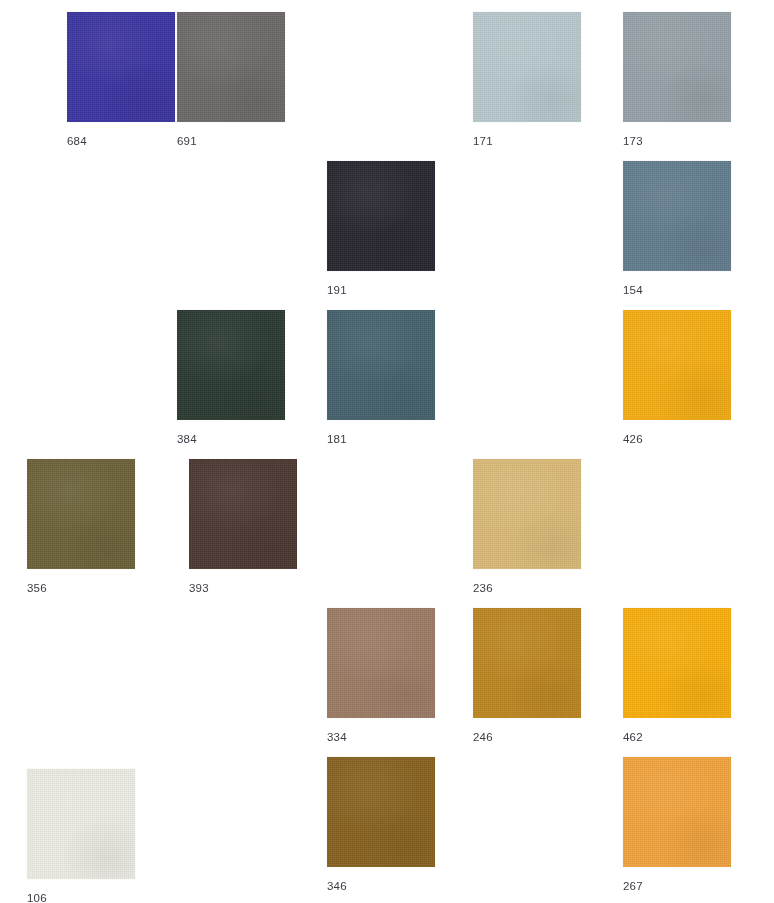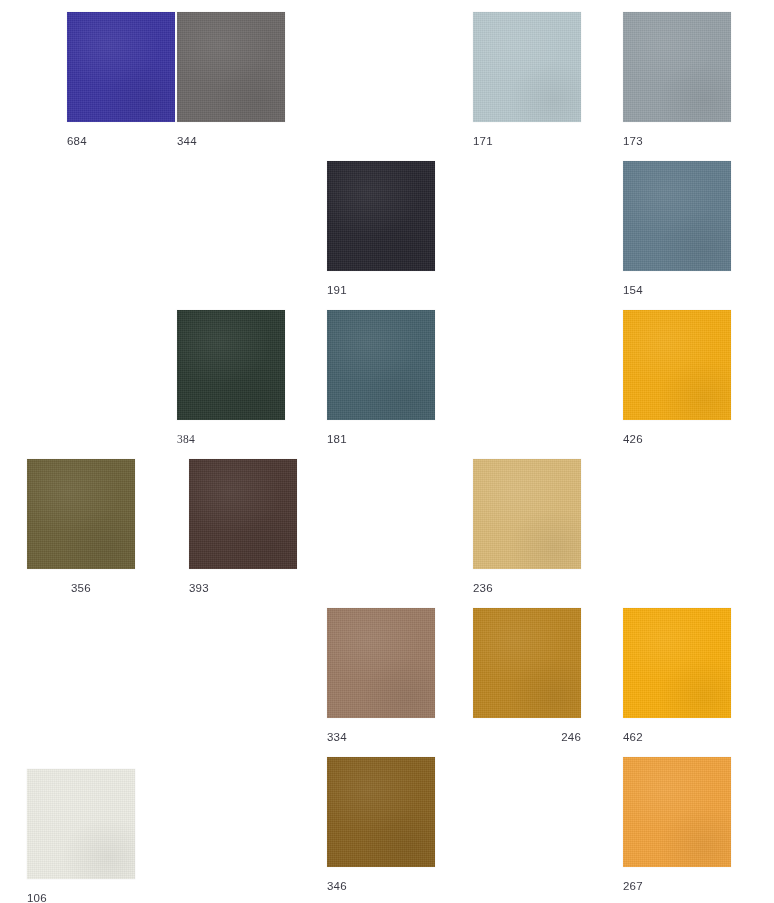--- a/index.html
+++ b/index.html
@@ -72,67 +72,67 @@
 </head>
 <body>
 
 <div id="swatch-grid" style="background: rgb(255, 255, 255);">
     <div class="swatch-cell" style="left: 27px; top: 12px; padding-left: 40px;">
       <div class="swatch-chip" style="width: 108px; height: 110px; background-color: rgb(58, 51, 160);"></div>
       <div class="swatch-label" style="color: rgb(59, 59, 70);">684</div>
     </div>
     <div class="swatch-cell" style="left: 177px; top: 12px;">
       <div class="swatch-chip" style="width: 108px; height: 110px; background-color: rgb(107, 103, 102);"></div>
-      <div class="swatch-label" style="color: rgb(59, 59, 70);">344</div>
+      <div class="swatch-label" style="color: rgb(59, 59, 70);">691</div>
     </div>
     <div class="swatch-cell" style="left: 473px; top: 12px;">
       <div class="swatch-chip" style="width: 108px; height: 110px; background-color: rgb(182, 199, 204);"></div>
       <div class="swatch-label" style="color: rgb(59, 59, 70);">171</div>
     </div>
     <div class="swatch-cell" style="left: 623px; top: 12px;">
       <div class="swatch-chip" style="width: 108px; height: 110px; background-color: rgb(149, 160, 166);"></div>
       <div class="swatch-label" style="color: rgb(59, 59, 70);">173</div>
     </div>
     <div class="swatch-cell" style="left: 327px; top: 161px;">
       <div class="swatch-chip" style="width: 108px; height: 110px; background-color: rgb(38, 37, 46);"></div>
       <div class="swatch-label" style="color: rgb(59, 59, 70);">191</div>
     </div>
     <div class="swatch-cell" style="left: 623px; top: 161px;">
       <div class="swatch-chip" style="width: 108px; height: 110px; background-color: rgb(97, 124, 140);"></div>
       <div class="swatch-label" style="color: rgb(59, 59, 70);">154</div>
     </div>
     <div class="swatch-cell" style="left: 177px; top: 310px;">
       <div class="swatch-chip" style="width: 108px; height: 110px; background-color: rgb(41, 56, 47);"></div>
-      <div class="swatch-label" style="color: rgb(59, 59, 70); font-family: Liberation Serif, serif;">384</div>
+      <div class="swatch-label" style="color: rgb(59, 59, 70);">384</div>
     </div>
     <div class="swatch-cell" style="left: 327px; top: 310px;">
       <div class="swatch-chip" style="width: 108px; height: 110px; background-color: rgb(68, 96, 107);"></div>
       <div class="swatch-label" style="color: rgb(59, 59, 70);">181</div>
     </div>
     <div class="swatch-cell" style="left: 623px; top: 310px;">
       <div class="swatch-chip" style="width: 108px; height: 110px; background-color: rgb(243, 171, 17);"></div>
       <div class="swatch-label" style="color: rgb(59, 59, 70);">426</div>
     </div>
     <div class="swatch-cell" style="left: 27px; top: 459px;">
       <div class="swatch-chip" style="width: 108px; height: 110px; background-color: rgb(107, 96, 56);"></div>
-      <div class="swatch-label" style="color: rgb(59, 59, 70); margin-left: 44px;">356</div>
+      <div class="swatch-label" style="color: rgb(59, 59, 70);">356</div>
     </div>
     <div class="swatch-cell" style="left: 177px; top: 459px; margin-left: 12px;">
       <div class="swatch-chip" style="width: 108px; height: 110px; background-color: rgb(74, 54, 48);"></div>
       <div class="swatch-label" style="color: rgb(59, 59, 70);">393</div>
     </div>
     <div class="swatch-cell" style="left: 473px; top: 459px;">
       <div class="swatch-chip" style="width: 108px; height: 110px; background-color: rgb(217, 185, 119);"></div>
       <div class="swatch-label" style="color: rgb(59, 59, 70);">236</div>
     </div>
     <div class="swatch-cell" style="left: 327px; top: 608px;">
       <div class="swatch-chip" style="width: 108px; height: 110px; background-color: rgb(155, 122, 99);"></div>
       <div class="swatch-label" style="color: rgb(59, 59, 70);">334</div>
     </div>
-    <div class="swatch-cell" style="left: 473px; top: 608px; text-align: right;">
+    <div class="swatch-cell" style="left: 473px; top: 608px;">
       <div class="swatch-chip" style="width: 108px; height: 110px; background-color: rgb(187, 133, 32);"></div>
       <div class="swatch-label" style="color: rgb(59, 59, 70);">246</div>
     </div>
     <div class="swatch-cell" style="left: 623px; top: 608px;">
       <div class="swatch-chip" style="width: 108px; height: 110px; background-color: rgb(247, 173, 12);"></div>
       <div class="swatch-label" style="color: rgb(59, 59, 70);">462</div>
     </div>
     <div class="swatch-cell" style="left: 27px; top: 757px; margin-top: 12px;">
       <div class="swatch-chip" style="width: 108px; height: 110px; background-color: rgb(235, 235, 227);"></div>
       <div class="swatch-label" style="color: rgb(59, 59, 70);">106</div>

